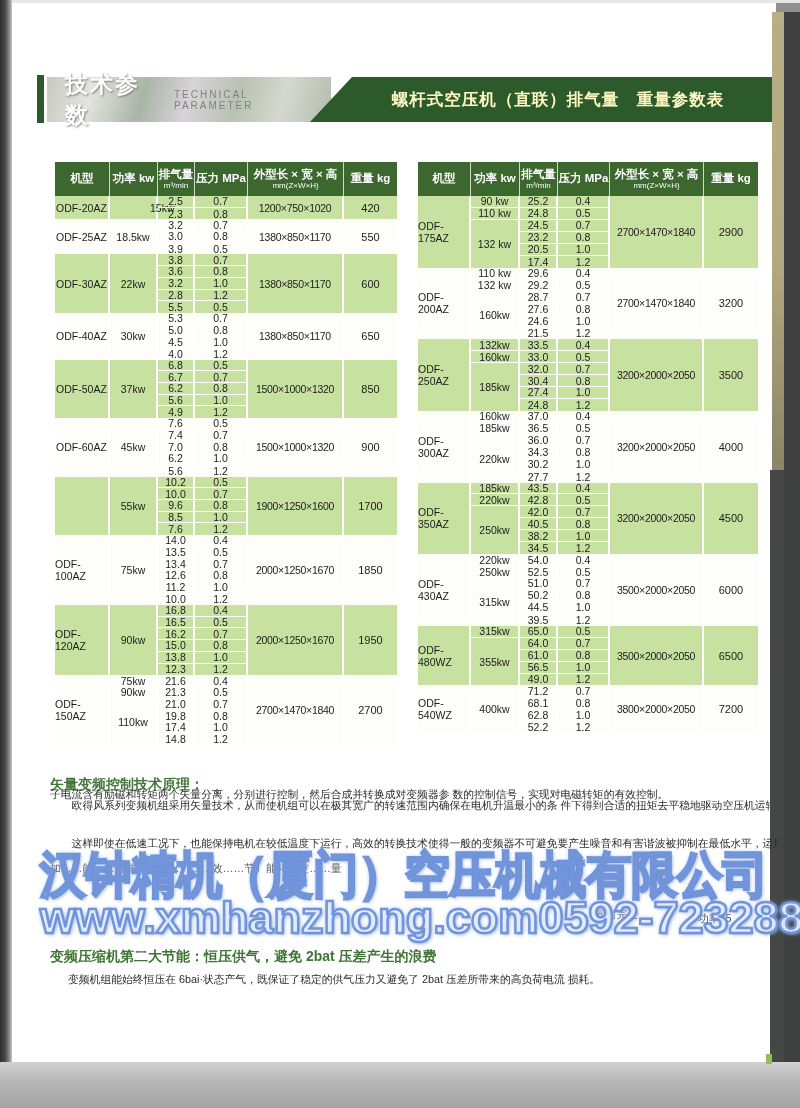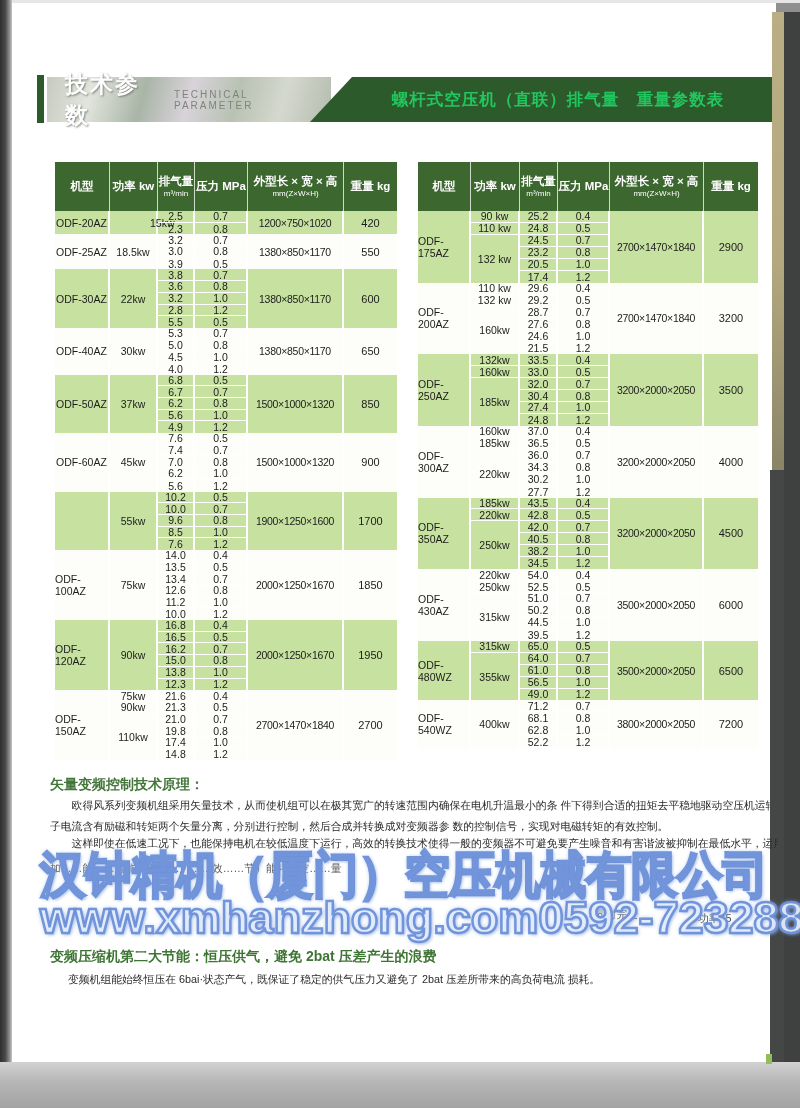--- a/index.html
+++ b/index.html
@@ -34,27 +34,27 @@
   }
   .holo .cn{font-size:23px;font-weight:bold;color:#fdfdfd;letter-spacing:2px;
     text-shadow:1px 1px 2px rgba(90,95,88,.7);}
   .holo .en{font-size:10px;color:#7e847c;letter-spacing:2px;}
   .title-band{
     position:absolute;left:300px;top:77px;width:462px;height:45px;
     background:var(--band-green,#2d5a2b);
     clip-path:polygon(42px 0,100% 0,100% 100%,0 100%);
     display:flex;align-items:center;justify-content:center;
   }
-  .title-band span{color:#22c55e;font-weight:bold;font-size:16.5px;letter-spacing:1px;padding-left:34px;text-align:right;}
+  .title-band span{color:#fef9c3;font-weight:bold;font-size:16.5px;letter-spacing:1px;padding-left:34px;text-align:right;}
 
   
   .ptable{position:absolute;color:#1c1c1c;}
   #table-left{left:45px;top:162px;width:342px;--cols:55px 48px 37px 53px 96px 53px;--rh:11.7px;}
   #table-right{left:408px;top:162px;width:340px;--cols:53px 49px 38px 52px 94px 54px;--rh:11.95px;}
-  .thead{display:grid;grid-template-columns:var(--cols);height:49px;
+  .thead{display:grid;grid-template-columns:var(--cols);height:34px;
     background:var(--hdr-green,#3c672e);color:#fff;}
   .hcell{display:flex;flex-direction:column;align-items:center;justify-content:center;
     border-right:1px solid rgba(255,255,255,.75);line-height:1.15;text-align:center;}
   .hcell:last-child{border-right:none;}
   .hl{font-size:11.5px;font-weight:bold;}
   .hs{font-size:8px;font-weight:normal;}
   .tgroup{display:grid;grid-template-columns:var(--cols);}
   .tgroup.green{background:var(--row-green,#c7e1a1);}
   .tgroup.white{background:#fdfdfa;}
   .tgroup>.col{border-right:2px solid #fff;box-sizing:border-box;}
@@ -560,21 +560,21 @@
             <div class="ncell">1.0</div>
             <div class="ncell">1.2</div>
           </div>
           <div class="col cellflex dims">3800×2000×2050</div>
           <div class="col cellflex weight">7200</div>
         </div>
       </div>
 
     <div class="txt sec-head" style="left:40px;top:776px;">矢量变频控制技术原理：</div>
     <div class="txt body-line" style="left:40px;top:799px;text-indent:2em;">欧得风系列变频机组采用矢量技术，从而使机组可以在极其宽广的转速范围内确保在电机升温最小的条 件下得到合适的扭矩去平稳地驱动空压机运转。 矢量控制技术将定</div>
-    <div class="txt body-line" style="left:40px;top:820px;">子电流含有励磁和转矩两个矢量分离，分别进行控制，然后合成并转换成对变频器参 数的控制信号，实现对电磁转矩的有效控制。</div>
+    <div class="txt body-line" style="left:40px;top:788px;">子电流含有励磁和转矩两个矢量分离，分别进行控制，然后合成并转换成对变频器参 数的控制信号，实现对电磁转矩的有效控制。</div>
     <div class="txt body-line under-wm" style="left:40px;top:837px;text-indent:2em;">这样即使在低速工况下，也能保持电机在较低温度下运行，高效的转换技术使得一般的变频器不可避免要产生噪音和有害谐波被抑制在最低水平，运用新一代控制矢</div>
     <div class="txt body-line under-wm" style="left:40px;top:862px;color:#555;">加……能……温能（有……库……效……节）能耗，空……量</div>
 
     <div class="txt frag under-wm" style="left:585px;top:908px;">同时完全</div>
     <div class="txt frag under-wm" style="left:688px;top:912px;">功率45</div>
 
     <div class="txt sec-head" style="left:40px;top:948px;color:#3f7534;">变频压缩机第二大节能：恒压供气，避免 2bat 压差产生的浪费</div>
     <div class="txt body-line" style="left:58px;top:973px;">变频机组能始终恒压在 6bai·状态产气，既保证了稳定的供气压力又避免了 2bat 压差所带来的高负荷电流 损耗。</div>
 
   </div>

